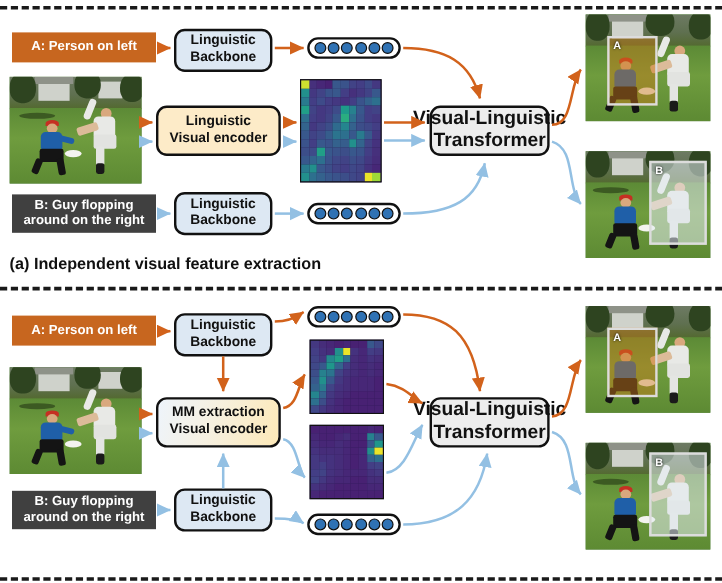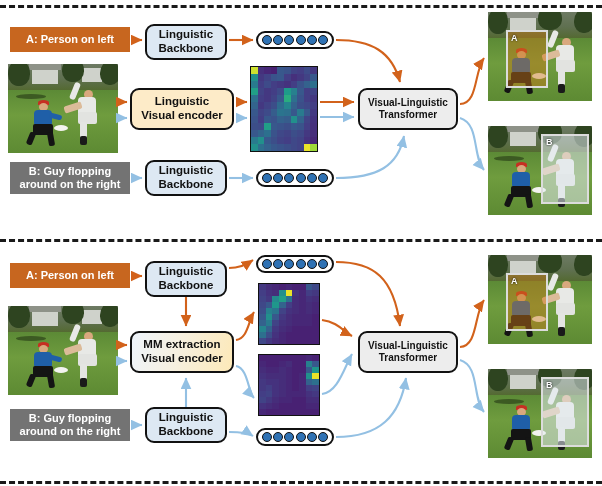--- a/index.html
+++ b/index.html
@@ -18,29 +18,29 @@
   .node{position:absolute;box-sizing:border-box;border:2.2px solid #111;
         border-radius:9px;display:flex;flex-direction:column;
         align-items:center;justify-content:center;
         font-weight:bold;color:#111;line-height:1.18;text-align:center;}
   .node span{display:block;white-space:nowrap;}
 
   .ling{background:#dde8f3;font-size:11.5px;}
   .venc{background:#fdebc8;font-size:11.5px;}
   .venc-mm{background:linear-gradient(105deg,#eef4fb 0%,#f6f0e0 45%,#fde9b8 100%);
            font-size:11.5px;}
-  .vlt{background:#ededed;font-size:10px;}
+  .vlt{background:#ededed;font-size:16px;}
 
   
   .phrase{position:absolute;box-sizing:border-box;display:flex;
           flex-direction:column;align-items:center;justify-content:center;
           font-weight:bold;color:#ffffff;line-height:1.2;text-align:center;
           font-size:11px;}
   .phrase.orange{background:#c7661f;}
-  .phrase.blue{background:#737373;}
+  .phrase.blue{background:#404040;}
   .phrase span{display:block;white-space:nowrap;}
 
   
   .tokens{position:absolute;box-sizing:border-box;border:2.2px solid #111;
           border-radius:999px;background:#ffffff;display:flex;
           align-items:center;justify-content:space-between;
           padding:0 4px;}
   .tok{width:10px;height:10px;border-radius:50%;background:#2f72b4;
        border:1.3px solid #111;box-sizing:border-box;}
 
@@ -339,20 +339,21 @@
     <div class="p-arm" style="left:62px;top:18px;width:6px;height:18px;background:#e8e9e6;transform:rotate(22deg);"></div>
     <div class="p-shorts" style="left:68px;top:48px;width:19px;height:12px;background:#e2e3e0;"></div>
     <div class="p-leg" style="left:54px;top:40px;width:18px;height:7px;background:#dcbb99;transform:rotate(-18deg);"></div>
     <div class="p-leg" style="left:70px;top:58px;width:7px;height:16px;background:#e4e5e2;"></div>
     <div class="p-sock" style="left:70px;top:72px;width:7px;height:9px;background:#1a1a1a;"></div>
     <div class="bbox b" style="left:53px;top:8px;width:48px;height:70px;">
       <span class="lbl">B</span>
     </div>
   </div>
 
+  <div class="caption" style="left:8px;top:212px;">(a) Independent visual feature extraction</div>
 </div>
 
 <div class="panel" id="panel-b">
 
   <div class="hr-dash" style="top:-4px"></div>
   <div class="hr-dash" style="top:238px"></div>
 
   <div class="phrase orange" style="left:10px;top:20px;width:120px;height:25px;">
     <span>A: Person on left</span>
   </div>

